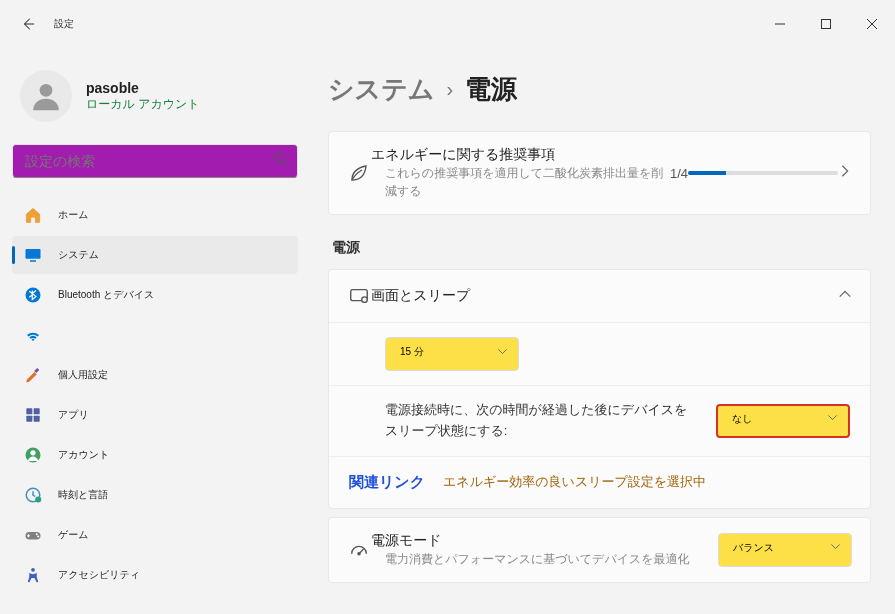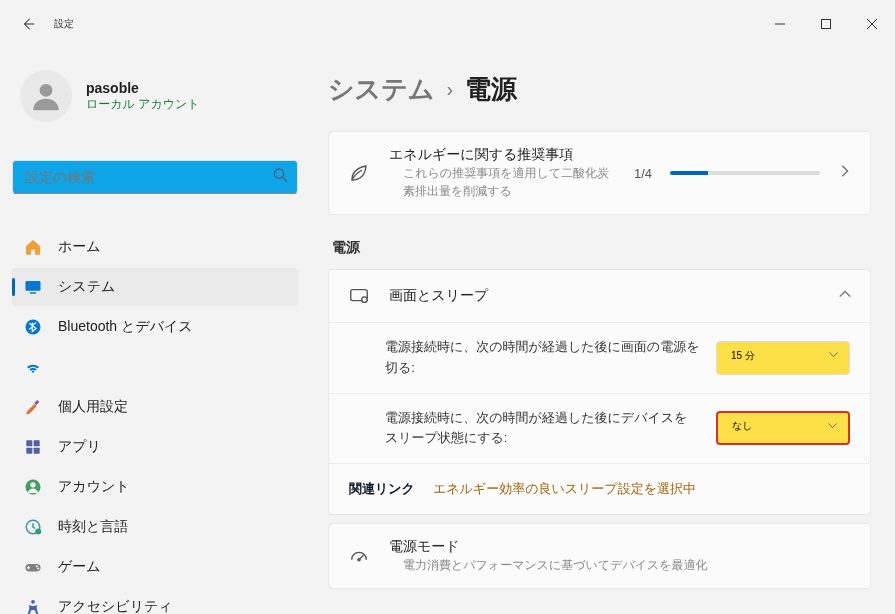--- a/index.html
+++ b/index.html
@@ -6,63 +6,63 @@
     body { background: #f3f3f3; width: 895px; height: 614px; overflow: hidden; position: relative; }
     
     .titlebar { display: flex; align-items: center; height: 48px; padding: 0 0 0 18px; }
     .back-btn { width: 20px; height: 20px; display: flex; align-items: center; justify-content: center; cursor: pointer; margin-right: 16px;}
     .app-title { font-size: 10px; color: #333; }
     .window-controls { margin-left: auto; display: flex; }
     .win-ctrl { width: 46px; height: 32px; display: flex; align-items: center; justify-content: center; cursor: pointer; }
     
     .content { display: flex; height: calc(100% - 48px); }
     
-    .sidebar { width: 310px; padding: 12px 12px 0 12px; display: flex; flex-direction: column; gap: 20px; }
+    .sidebar { width: 310px; padding: 12px 12px 0 12px; display: flex; flex-direction: column; gap: 4px; }
     .user-block { display: flex; align-items: center; padding: 10px 8px 18px 8px; gap: 14px; }
     .avatar { width: 52px; height: 52px; border-radius: 50%; background: #e9e9e9; display: flex; align-items: center; justify-content: center; }
     .avatar svg { width: 34px; height: 34px; }
     .user-name { font-size: 14px; font-weight: 600; color: #222; }
     .user-sub { font-size: 12px; color: #15803d; }
     
     .search-wrap { position: relative; margin-bottom: 14px; }
-    .search-input { width: 100%; height: 34px; border: 1px solid #e2e2e2; border-bottom: 1px solid #888; border-radius: 4px; padding: 0 36px 0 12px; font-size: 14px; background: #0ea5e9; outline: none;}
+    .search-input { width: 100%; height: 34px; border: 1px solid #e2e2e2; border-bottom: 1px solid #888; border-radius: 4px; padding: 0 36px 0 12px; font-size: 14px; background: #a21caf; outline: none;}
     .search-icon { position: absolute; right: 10px; top: 50%; transform: translateY(-50%); color: #555;}
     
     .nav { display: flex; flex-direction: column; gap: 2px; }
-    .nav-item { display: flex; align-items: center; height: 38px; padding: 0 12px; border-radius: 4px; cursor: pointer; gap: 16px; font-size: 14px; color: #222; position: relative; text-align: center;}
+    .nav-item { display: flex; align-items: center; height: 38px; padding: 0 12px; border-radius: 4px; cursor: pointer; gap: 16px; font-size: 10px; color: #222; position: relative; text-align: center;}
     .nav-item.active { background: #eaeaea; }
     .nav-item.active::before { content:''; position:absolute; left:0; top:10px; bottom:10px; width:3px; background:#0067c0; border-radius:3px;}
     .nav-icon { width: 18px; height: 18px; display: flex; align-items:center; justify-content:center; }
     
     .main { flex: 1; padding: 16px 24px 0 18px; overflow-y: auto; }
     .breadcrumb { display: flex; align-items: center; gap: 12px; margin-bottom: 24px; margin-top: 8px;}
     .breadcrumb-root { font-size: 26px; font-weight: 600; color: #777; }
     .breadcrumb-sep { font-size: 20px; color: #777; }
     .breadcrumb-current { font-size: 26px; font-weight: 600; color: #222; }
     
     .card { background: #fbfbfb; border: 1px solid #e8e8e8; border-radius: 4px; margin-bottom: 8px;}
-    .card-row { display: flex; align-items: center; padding: 14px 18px; gap: 18px; }
+    .card-row { display: flex; align-items: center; padding: 14px 18px; }
     .card-icon { width: 24px; height: 24px; display:flex; align-items:center; justify-content:center; color:#555; flex-shrink:0;}
     .card-body { flex: 1; }
     .card-title { font-size: 14px; color: #222; }
     .card-sub { font-size: 12px; color: #888; line-height: 1.5; margin-left: 14px; }
     .card-progress-num { font-size: 13px; color: #555; }
     .progress-bar { width: 150px; height: 4px; background: #ddd; border-radius: 2px; overflow: hidden; }
     .progress-fill { height: 100%; background: #0067c0; width: 25%; }
     .chevron { color: #666; }
     
     .section-header { font-size: 14px; font-weight: 600; color: #333; margin: 24px 0 12px 4px; }
     
     .setting-row { display: flex; align-items: center; padding: 14px 20px 14px 56px; gap: 16px; border-top: 1px solid #eee;}
     .setting-label { flex: 1; font-size: 13px; color: #333; line-height: 1.6; }
     .dropdown { min-width: 134px; height: 34px; border: 1px solid #ddd; border-radius: 4px; background: #fde047; display: flex; align-items: center; justify-content: space-between; padding: 0 10px 4px 14px; font-size: 10px; cursor: pointer;}
     .dropdown.highlight { border: 2px solid #d93025; }
     
     .related-row { display: flex; align-items: center; padding: 16px 20px; gap: 18px; border-top: 1px solid #eee;}
-    .related-label { font-size: 13px; font-weight: 600; color: #0f172a; }
+    .related-label { font-size: 15px; font-weight: 600; color: #1d4ed8; }
     .related-link { font-size: 13px; color: #a16207; cursor: pointer; }
   </style>
 </head>
 <body>
 
 <div class="titlebar">
   <div class="back-btn">
     <svg width="14" height="14" viewBox="0 0 16 16">
         <path d="M10 2 L4 8 L10 14" stroke="#333" stroke-width="1.2" fill="none"></path>
         <path d="M4 8 H15" stroke="#333" stroke-width="1.2"></path>
@@ -252,21 +252,20 @@
         </div>
         <div class="card-body">
           <div class="card-title">画面とスリープ</div>
         </div>
         <span class="chevron"><svg width="14" height="14" viewBox="0 0 16 16">
               <path d="M2 11l6-6 6 6" stroke="#666" fill="none" stroke-width="1.4"></path>
             </svg></span>
       </div>
 
       <div class="setting-row">
-        <div class="setting-label">電源接続時に、次の時間が経過した後に画面の電源を切る:</div>
         <div class="dropdown">
           <span>15 分</span>
           <span><svg width="11" height="11" viewBox="0 0 16 16">
                 <path d="M2 5l6 6 6-6" stroke="#666" fill="none" stroke-width="1.4"></path>
               </svg></span>
         </div>
       </div>
 
       <div class="setting-row">
         <div class="setting-label">電源接続時に、次の時間が経過した後にデバイスをスリープ状態にする:</div>
@@ -290,16 +289,22 @@
           <svg width="22" height="22" viewBox="0 0 24 24" fill="none" stroke="#555" stroke-width="1.5">
               <path d="M4 16a8 8 0 0 1 16 0"></path>
               <line x1="12" y1="16" x2="17" y2="11"></line>
               <circle cx="12" cy="16" r="1.2" fill="#555"></circle>
             </svg>
         </div>
         <div class="card-body">
           <div class="card-title">電源モード</div>
           <div class="card-sub">電力消費とパフォーマンスに基づいてデバイスを最適化</div>
         </div>
+        <div class="dropdown">
+          <span>バランス</span>
+          <span><svg width="11" height="11" viewBox="0 0 16 16">
+                <path d="M2 5l6 6 6-6" stroke="#666" fill="none" stroke-width="1.4"></path>
+              </svg></span>
+        </div>
       </div>
     </div>
   </main>
 </div>
 
 </body></html>

